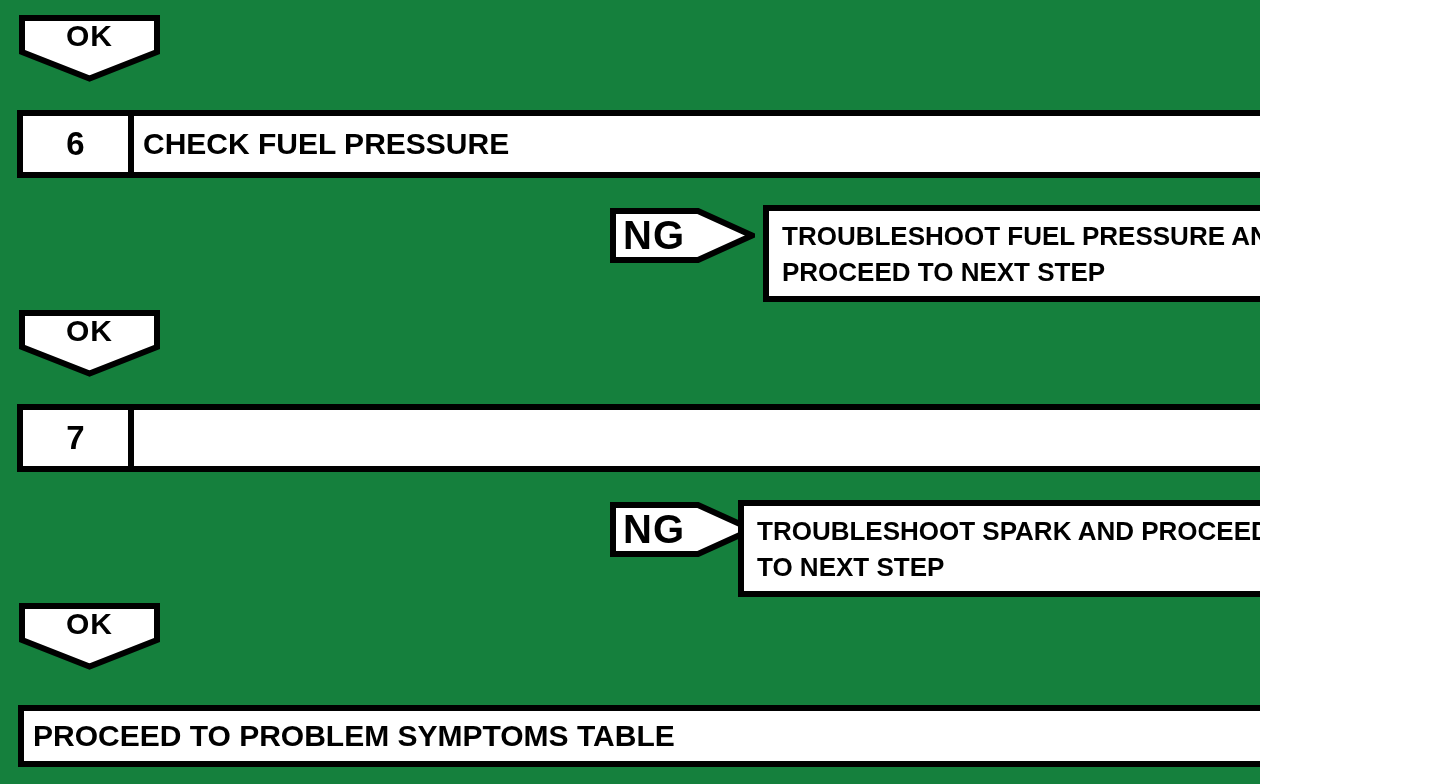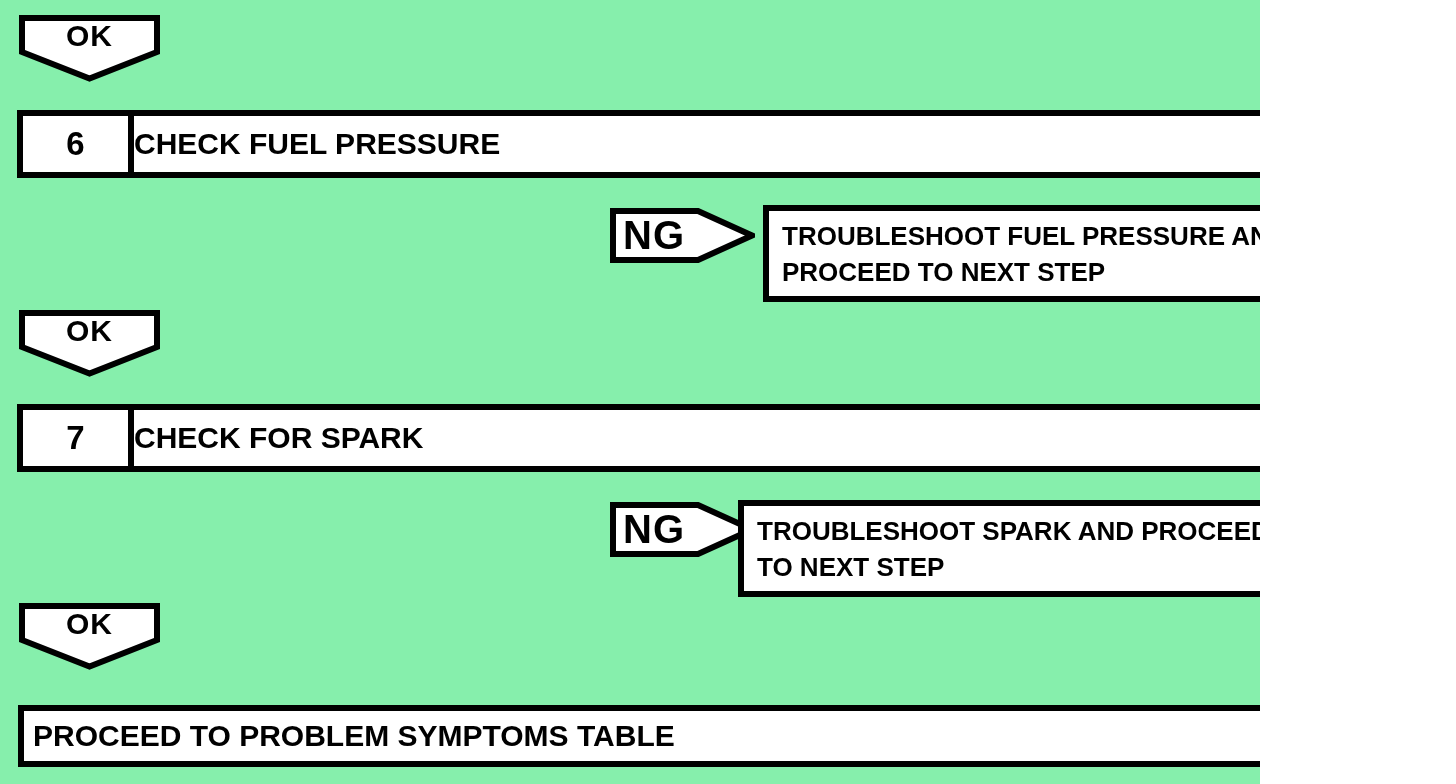--- a/index.html
+++ b/index.html
@@ -4,21 +4,21 @@
 <style>
   html, body {
     margin: 0;
     padding: 0;
     background: #ffffff;
   }
   .canvas {
     position: relative;
     width: 1260px;
     height: 784px;
-    background: #86efac;
+    background: #15803d;
     font-family: "Liberation Sans", sans-serif;
     font-weight: bold;
     color: #000000;
     overflow: hidden;
   }
   .shape {
     position: absolute;
   }
   .shape svg {
     position: absolute;
@@ -77,20 +77,21 @@
     width: 111px;
     height: 100%;
     border-right: 6px solid #000000;
     display: flex;
     align-items: center;
     justify-content: center;
     font-size: 33px;
     flex: 0 0 auto;
   }
   .step-title {
+    padding-left: 9px;
     font-size: 30px;
     white-space: nowrap;
   }
   .action-box {
     width: 672px;
     height: 97px;
   }
   .action-text {
     padding-left: 13px;
     padding-right: 6px;
@@ -140,21 +141,20 @@
 
   <div class="shape ok-connector" style="left:19px; top:310px;">
     <svg width="141" height="67" viewBox="0 0 141 67">
       <polygon points="3,3 138,3 138,37 70.5,63.5 3,37" fill="#ffffff" stroke="#000000" stroke-width="6" stroke-linejoin="miter"></polygon>
     </svg>
     <span class="ok-label-strip">OK</span>
   </div>
 
   <div class="box step-box" style="top:404px;">
     <div class="step-number-cell">7</div>
-    <div class="step-title">CHECK FOR SPARK</div>
   </div>
 
   <div class="shape ng-connector" style="left:610px; top:502px;">
     <svg width="145" height="55" viewBox="0 0 145 55">
       <polygon points="3,3 88,3 142,27.5 88,52 3,52" fill="#ffffff" stroke="#000000" stroke-width="6" stroke-linejoin="miter"></polygon>
     </svg>
     <span class="ng-label-strip">NG</span>
   </div>
 
   <div class="box action-box" style="left:738px; top:500px;">

